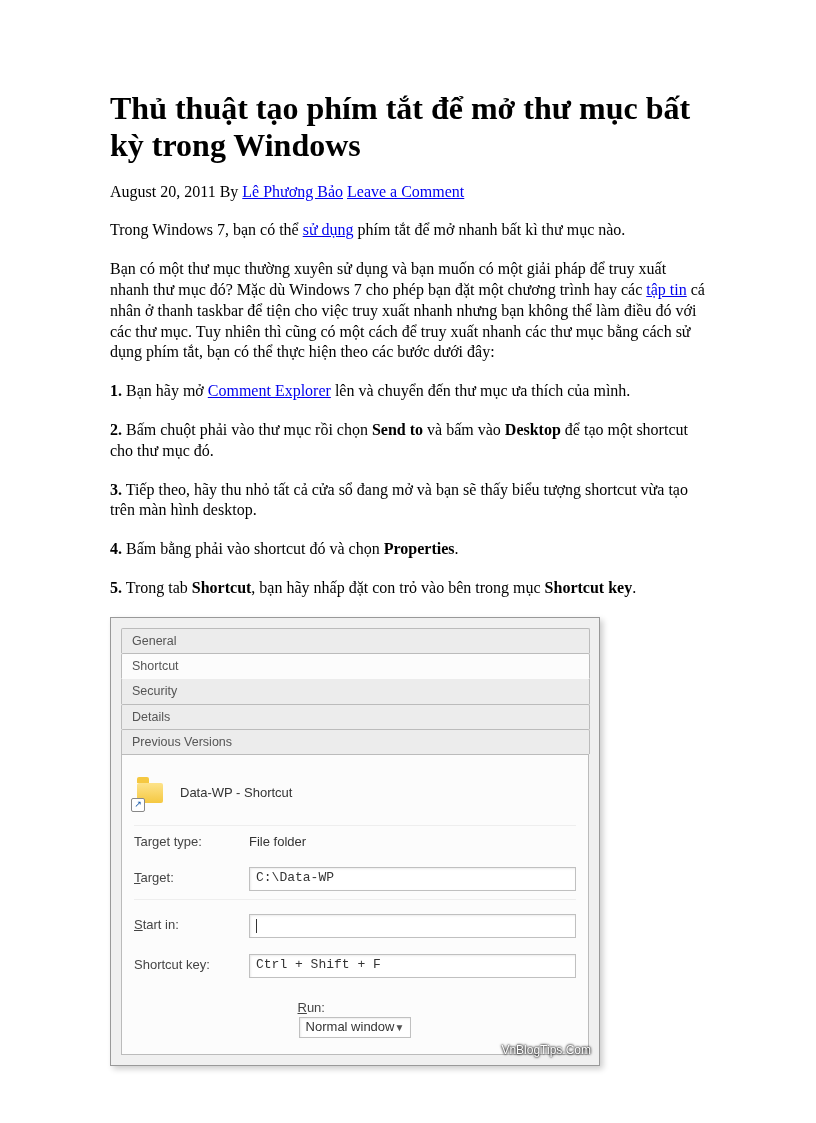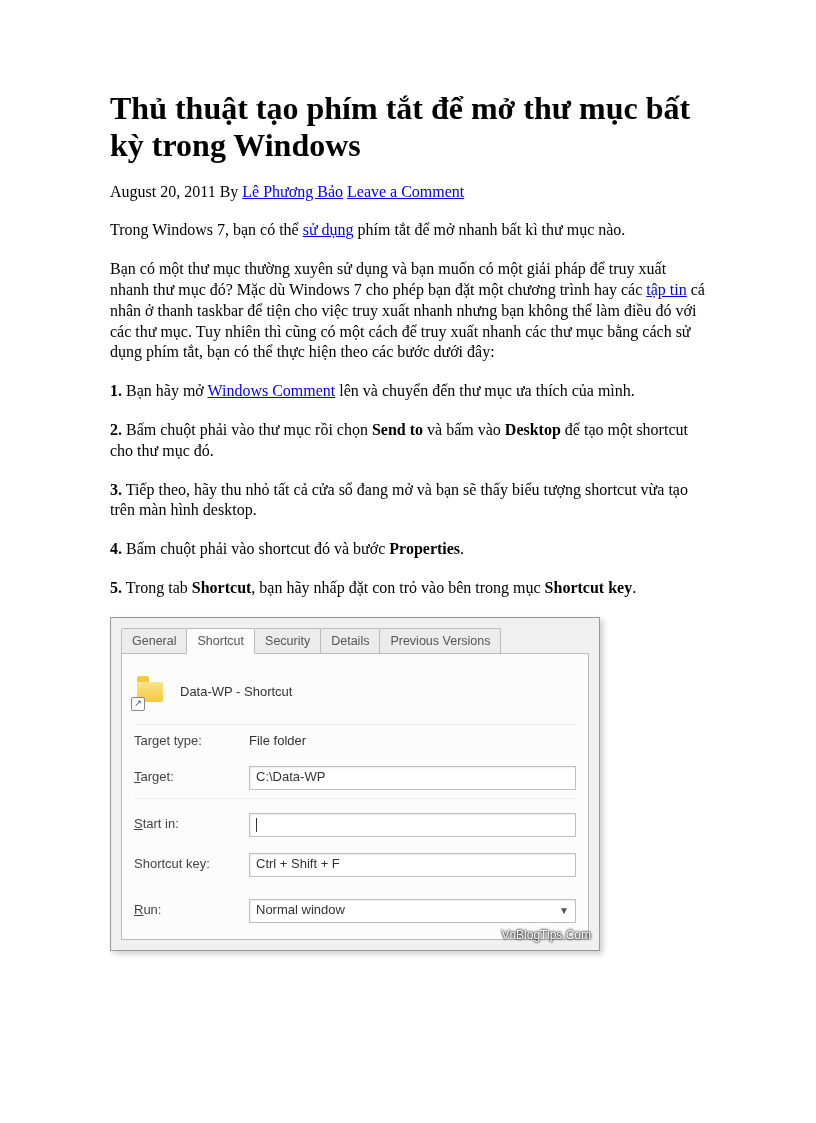--- a/index.html
+++ b/index.html
@@ -84,20 +84,21 @@
     }
     .titlebar-text {
       color: #333;
       font-size: 13px;
     }
     .tabrow {
       display: flex;
       padding: 10px 10px 0 10px;
       background: #f0f0f0;
       gap: 0;
+      flex-direction: column;
     }
     .tab {
       padding: 4px 10px;
       font-size: 12.5px;
       border: 1px solid #bbb;
       border-bottom: none;
       background: #ececec;
       position: relative;
       margin-right: -1px;
       border-radius: 2px 2px 0 0;
@@ -174,20 +175,21 @@
       border: 1px solid #c0c0c0;
       background: #fff;
       height: 20px;
       flex: 1;
       padding: 1px 6px;
       font-size: 13px;
       color: #333;
       display: flex;
       align-items: center;
       box-shadow: inset 1px 1px 2px rgba(0,0,0,0.08);
+      font-family: Liberation Mono, monospace;
     }
     .select-box {
       border: 1px solid #c0c0c0;
       background: #fff;
       height: 20px;
       flex: 1;
       padding: 1px 6px;
       font-size: 13px;
       color: #333;
       display: flex;
@@ -238,33 +240,33 @@
 
 <p>
   <span>Trong Windows 7, bạn có thể </span><a href="#">sử dụng</a><span> phím tắt để mở nhanh bất kì thư mục nào.</span>
 </p>
 
 <p>
   <span>Bạn có một thư mục thường xuyên sử dụng và bạn muốn có một giải pháp để truy xuất nhanh thư mục đó? Mặc dù Windows 7 cho phép bạn đặt một chương trình hay các </span><a href="#">tập tin</a><span> cá nhân ở thanh taskbar để tiện cho việc truy xuất nhanh nhưng bạn không thể làm điều đó với các thư mục. Tuy nhiên thì cũng có một cách để truy xuất nhanh các thư mục bằng cách sử dụng phím tắt, bạn có thể thực hiện theo các bước dưới đây:</span>
 </p>
 
 <p class="step">
-  <b>1.</b><span> Bạn hãy mở </span><a href="#">Windows Comment</a><span> lên và chuyển đến thư mục ưa thích của mình.</span>
+  <b>1.</b><span> Bạn hãy mở </span><a href="#">Comment Explorer</a><span> lên và chuyển đến thư mục ưa thích của mình.</span>
 </p>
 
 <p class="step">
   <b>2.</b><span> Bấm chuột phải vào thư mục rồi chọn </span><b>Send to</b><span> và bấm vào </span><b>Desktop</b><span> để tạo một shortcut cho thư mục đó.</span>
 </p>
 
 <p class="step">
   <b>3.</b><span> Tiếp theo, hãy thu nhỏ tất cả cửa sổ đang mở và bạn sẽ thấy biểu tượng shortcut vừa tạo trên màn hình desktop.</span>
 </p>
 
 <p class="step">
-  <b>4.</b><span> Bấm chuột phải vào shortcut đó và bước </span><b>Properties</b><span>.</span>
+  <b>4.</b><span> Bấm bằng phải vào shortcut đó và chọn </span><b>Properties</b><span>.</span>
 </p>
 
 <p class="step">
   <b>5.</b><span> Trong tab </span><b>Shortcut</b><span>, bạn hãy nhấp đặt con trỏ vào bên trong mục </span><b>Shortcut key</b><span>.</span>
 </p>
 
 <div class="dialog">
 
   <div class="tabrow">
     <div class="tab">General</div>
@@ -305,21 +307,21 @@
       </div>
     </div>
 
     <div class="panel-row noborder">
       <span class="label">Shortcut key:</span>
       <div class="input-box">
         <span>Ctrl + Shift + F</span>
       </div>
     </div>
 
-    <div class="panel-row noborder" style="padding-top:14px;">
+    <div class="panel-row noborder" style="padding-top:14px;flex-direction:column;">
       <span class="label"><span class="underline-accesskey">R</span><span>un:</span></span>
       <div class="select-box">
         <span>Normal window</span>
         <span class="caret">▼</span>
       </div>
     </div>
 
   </div>
 
   <div class="watermark">VnBlogTips.Com</div>

